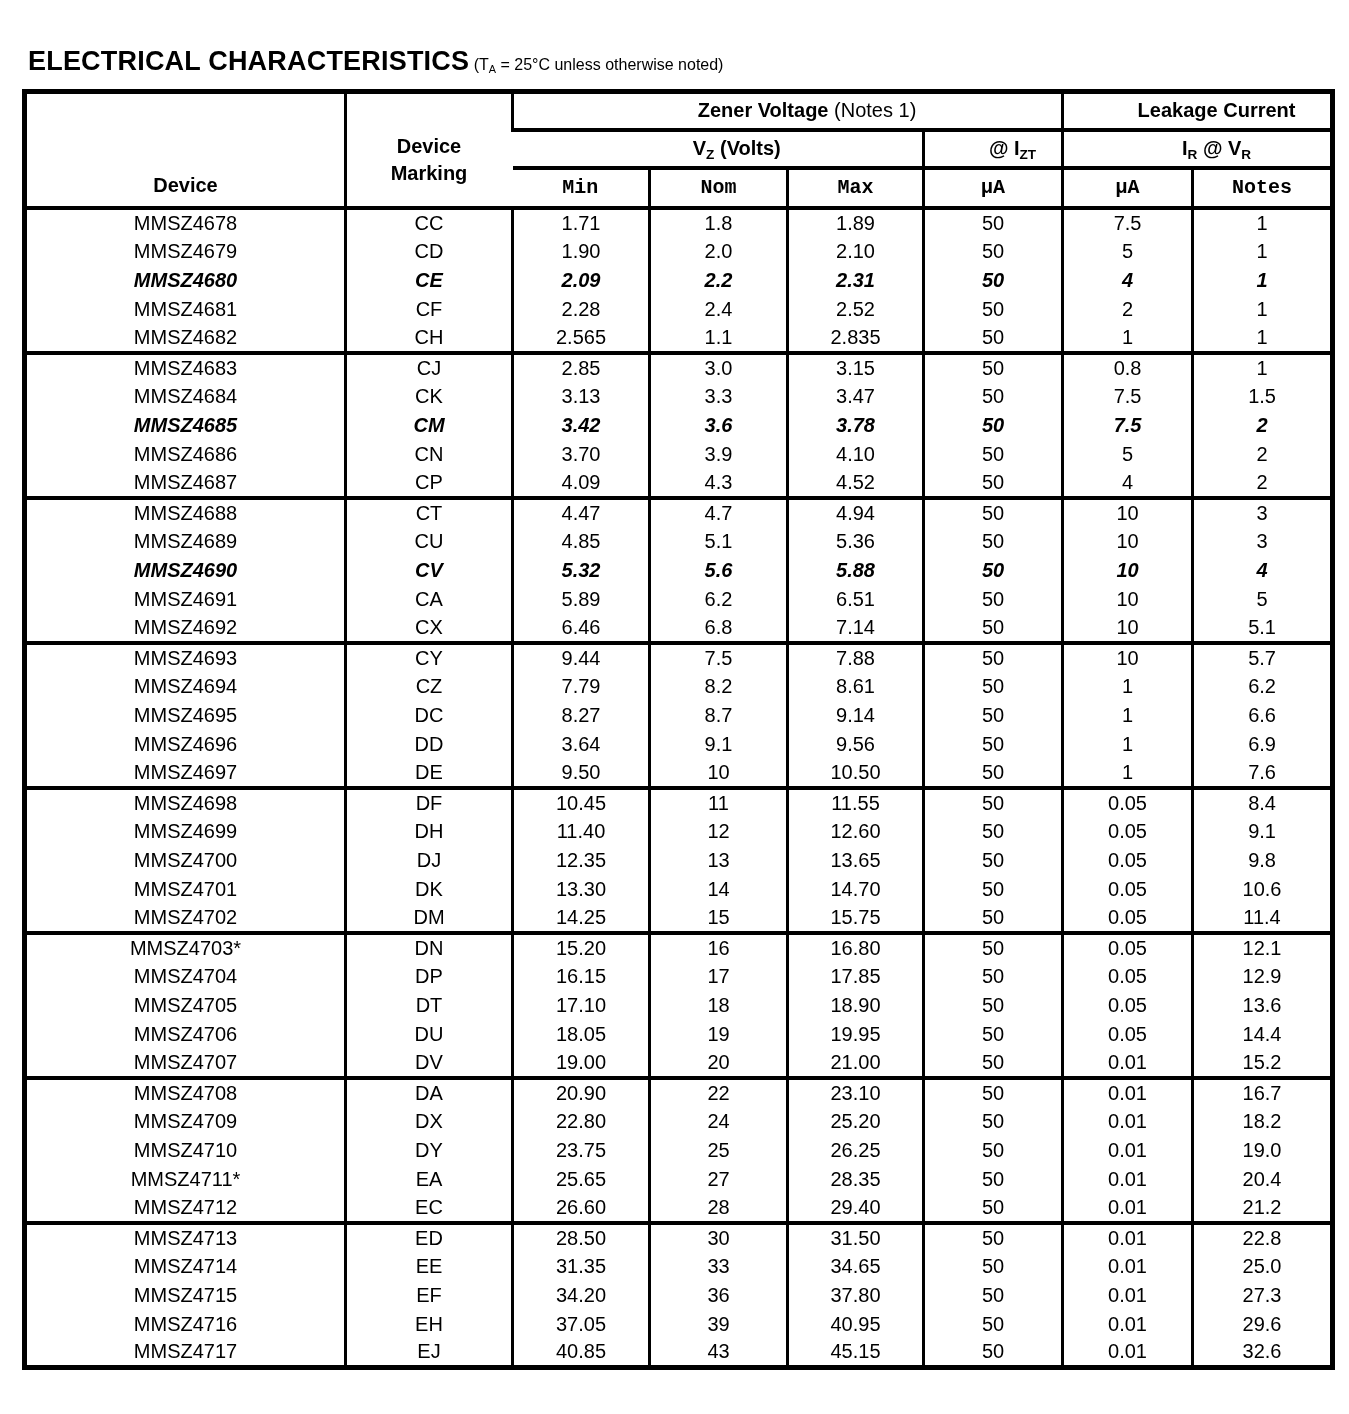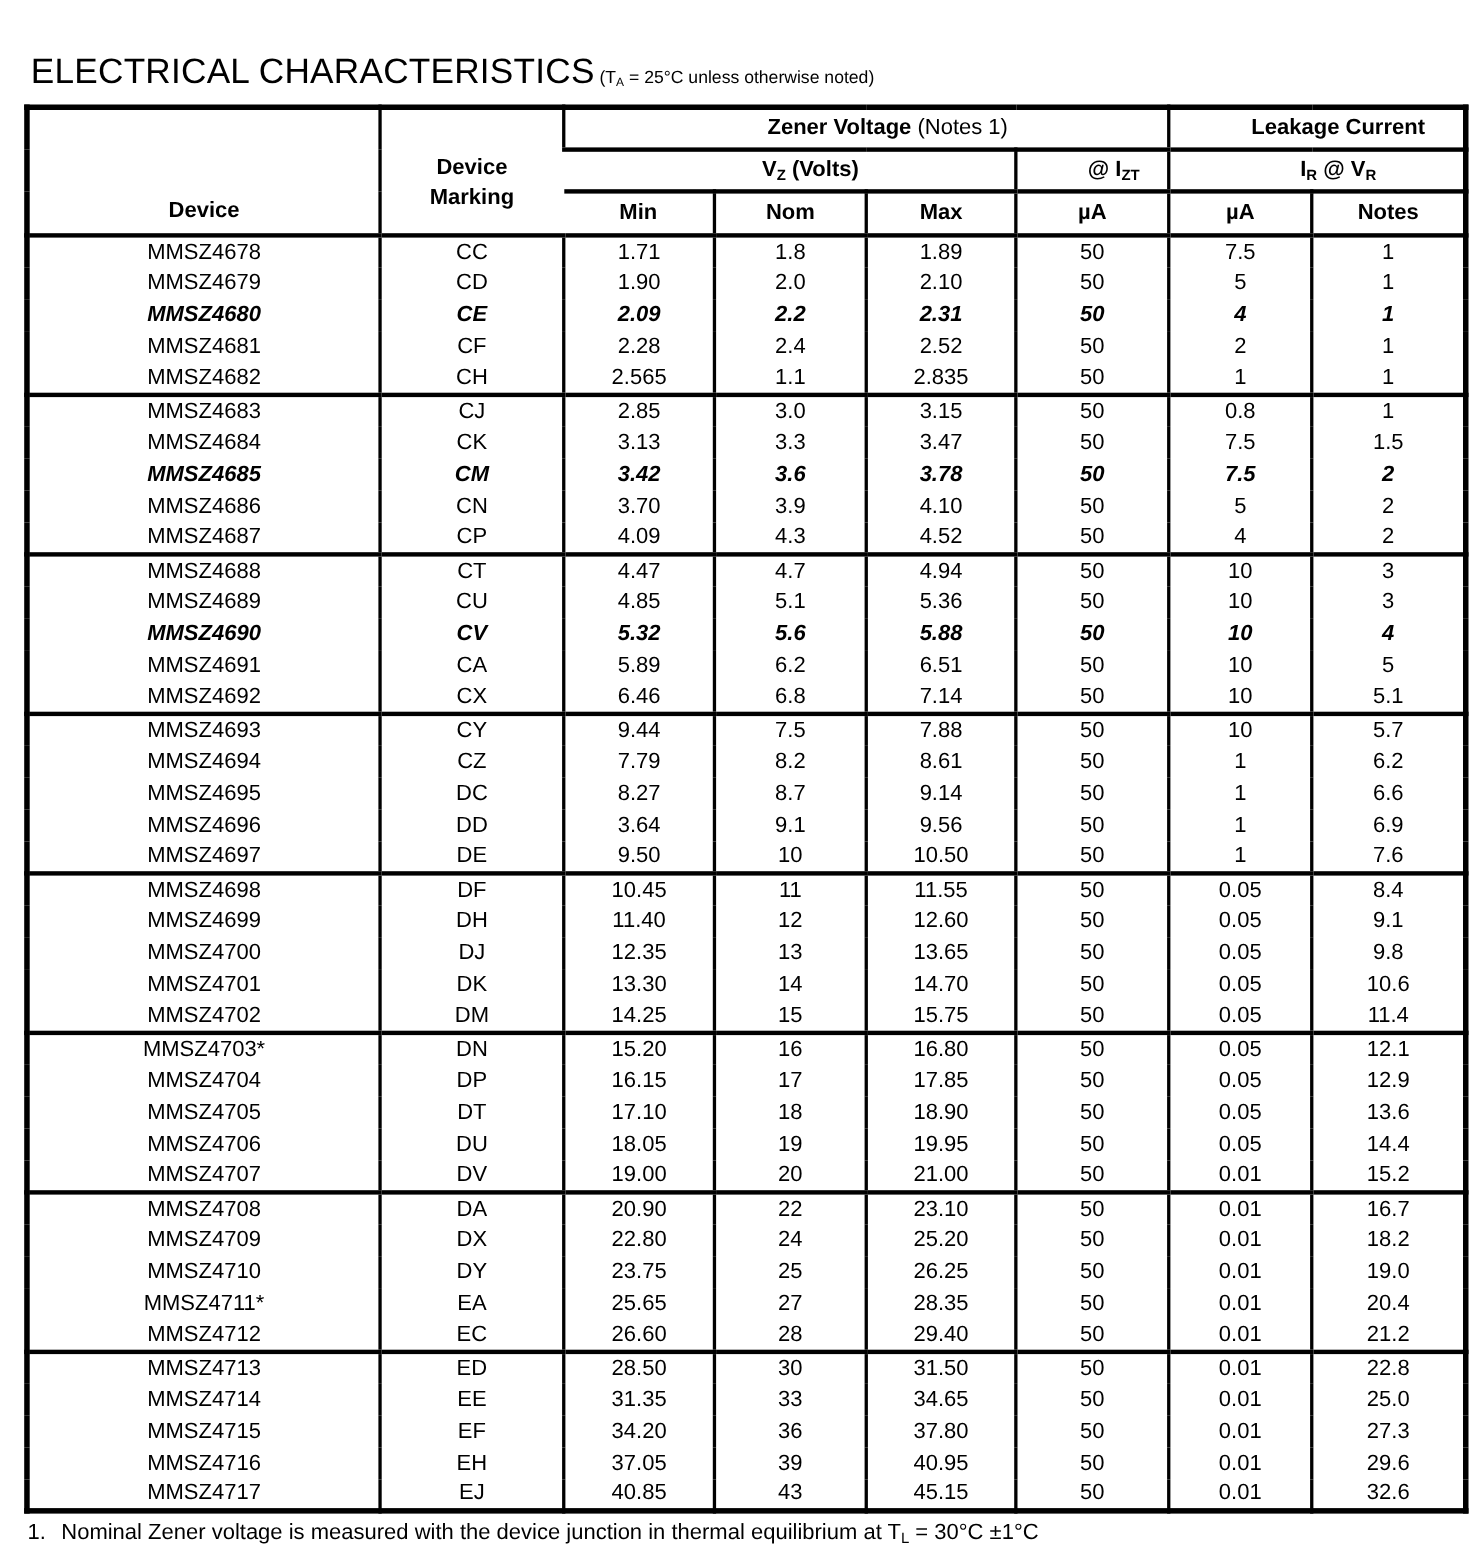--- a/index.html
+++ b/index.html
@@ -15,22 +15,22 @@
     height: 1414px;
     background: #ffffff;
     padding: 46px 19px 0 22px;
   }
   
   .title-line {
     margin: 0 0 12px 6px;
     white-space: nowrap;
   }
   .title-main {
-    font-size: 32px;
-    font-weight: normal;
+    font-size: 27px;
+    font-weight: bold;
     letter-spacing: 0.2px;
   }
   .title-cond {
     font-size: 16px;
     font-weight: normal;
   }
   sub.ss {
     font-size: 0.68em;
     vertical-align: baseline;
     position: relative;
@@ -60,21 +60,21 @@
   }
   th:first-child, td:first-child { border-left: none; }
 
   thead th {
     font-size: 20px;
     font-weight: bold;
     vertical-align: middle;
   }
   .hrow-1 { height: 38px; }
   .hrow-2 { height: 38px; }
-  .hrow-3 { height: 40px; }
+  .hrow-3 { height: 40px; font-family: Liberation Mono, monospace; }
   .hdr-span { border-bottom: 4px solid #000; padding-left: 39px; }
   thead { border-bottom: 4px solid #000; }
   .th-device {
     vertical-align: bottom;
     padding-bottom: 9px;
   }
   .th-marking {
     vertical-align: bottom;
     padding-bottom: 7px;
   }
@@ -543,17 +543,14 @@
           <td>40.85</td>
           <td>43</td>
           <td>45.15</td>
           <td>50</td>
           <td>0.01</td>
           <td>32.6</td>
         </tr>
       </tbody>
   </table>
 
-  <p class="footnote">
-    <span class="fn-num">1.</span><span><span>Nominal Zener voltage is measured with the device junction in thermal equilibrium at T</span><sub class="ss">L</sub><span> = 30°C ±1°C</span></span>
-  </p>
 
 </div>
 
 </body></html>

